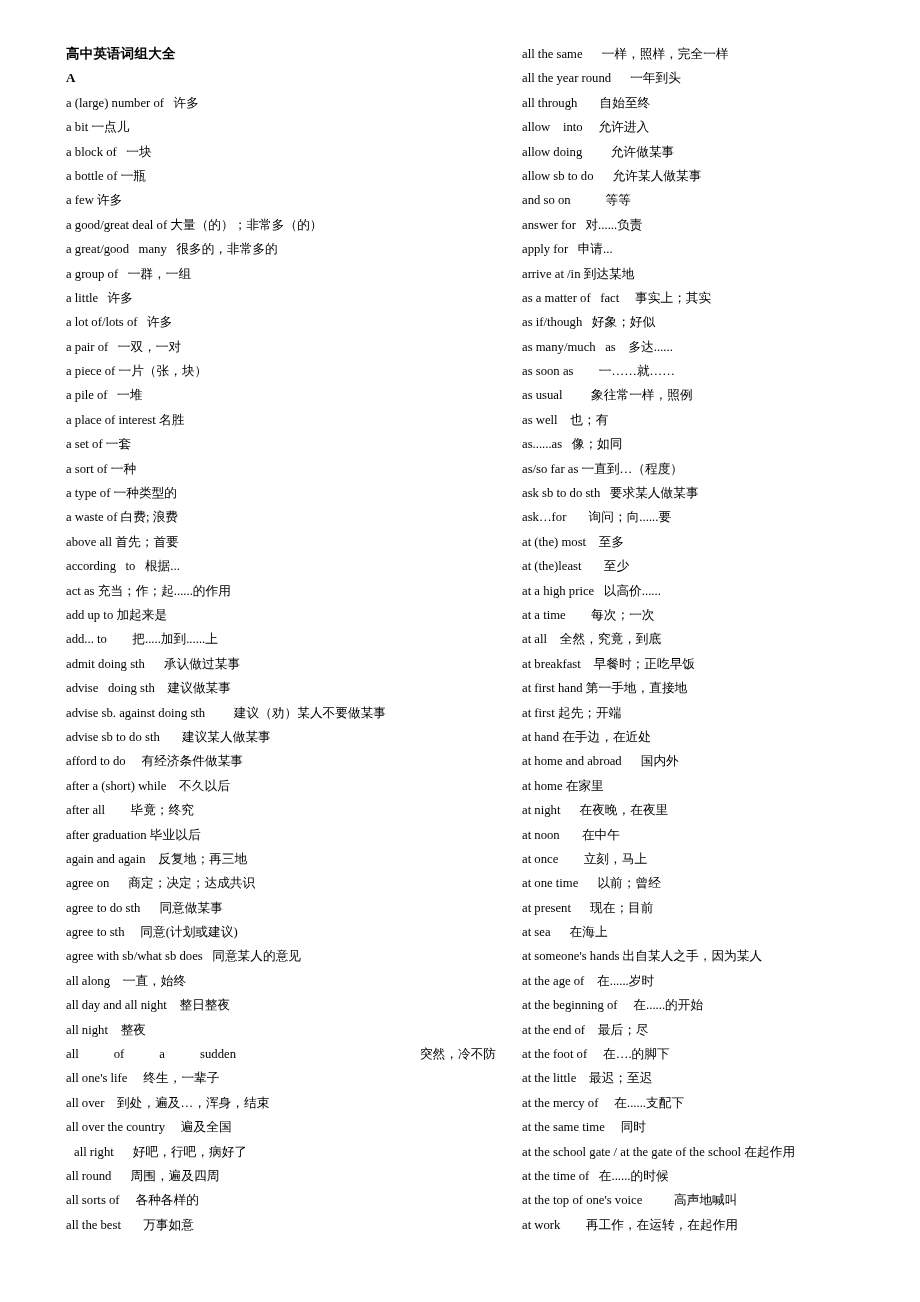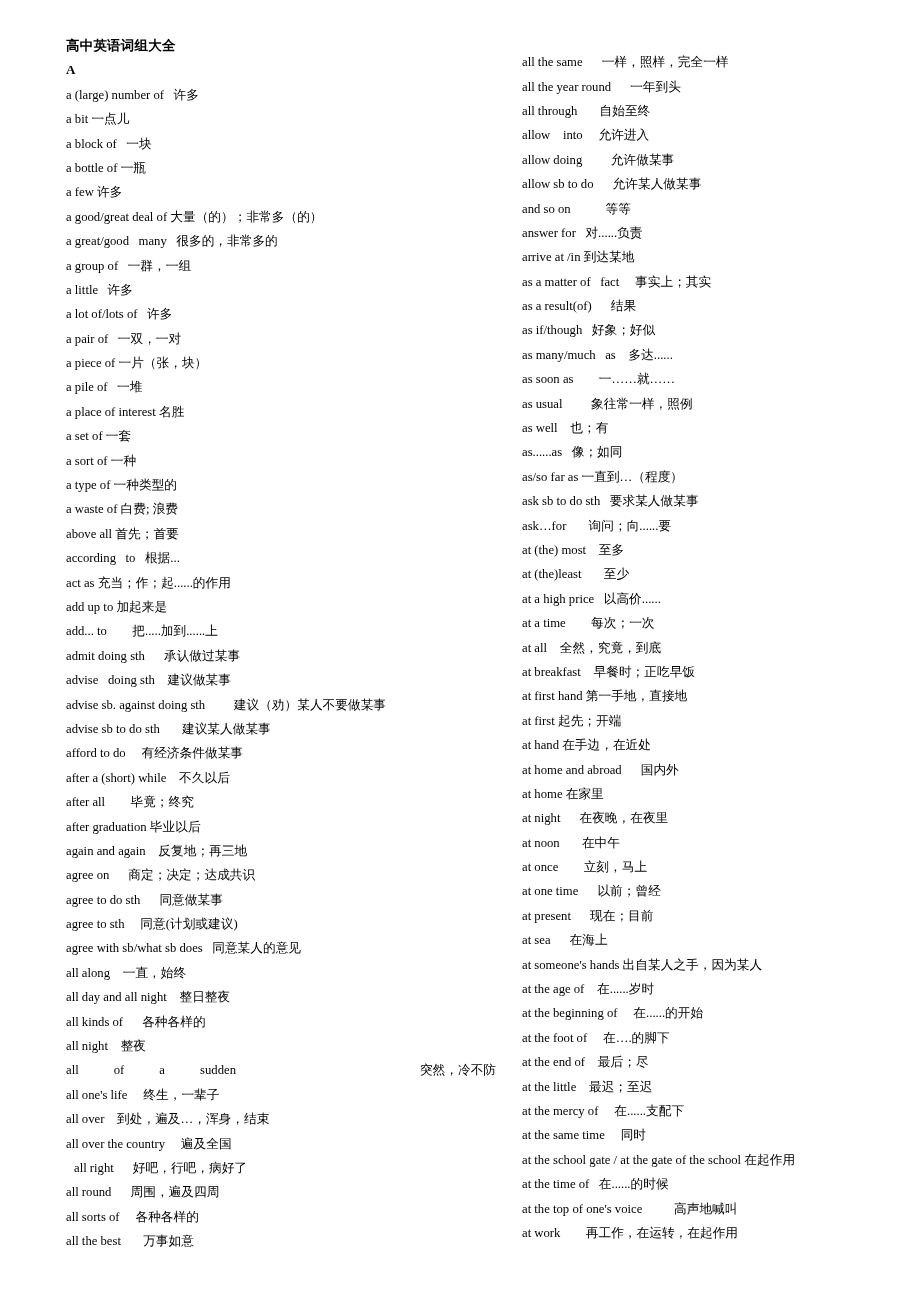--- a/index.html
+++ b/index.html
@@ -22,21 +22,21 @@
     height: 1302px;
     background: #ffffff;
   }
   .columns {
     position: absolute;
     top: 34px;
     left: 0;
     width: 920px;
     display: flex;
     flex-direction: row;
-    align-items: center;
+    align-items: flex-end;
   }
   .col {
     box-sizing: border-box;
   }
   .col-left {
     width: 460px;
     padding-left: 66px;
     padding-right: 4px;
   }
   .col-right {
@@ -126,21 +126,20 @@
           <div class="entry"><span class="term">after a (short) while</span><span>    </span><span class="gloss">不久以后</span></div>
           <div class="entry"><span class="term">after all</span><span>        </span><span class="gloss">毕竟；终究</span></div>
           <div class="entry"><span class="term">after graduation</span><span> </span><span class="gloss">毕业以后</span></div>
           <div class="entry"><span class="term">again and again</span><span>    </span><span class="gloss">反复地；再三地</span></div>
           <div class="entry"><span class="term">agree on</span><span>      </span><span class="gloss">商定；决定；达成共识</span></div>
           <div class="entry"><span class="term">agree to do sth</span><span>      </span><span class="gloss">同意做某事</span></div>
           <div class="entry"><span class="term">agree to sth</span><span>     </span><span class="gloss">同意(计划或建议)</span></div>
           <div class="entry"><span class="term">agree with sb/what sb does</span><span>   </span><span class="gloss">同意某人的意见</span></div>
           <div class="entry"><span class="term">all along</span><span>    </span><span class="gloss">一直，始终</span></div>
           <div class="entry"><span class="term">all day and all night</span><span>    </span><span class="gloss">整日整夜</span></div>
-          <div class="entry"><span class="term">all kinds of</span><span>      </span><span class="gloss">各种各样的</span></div>
           <div class="entry"><span class="term">all night</span><span>    </span><span class="gloss">整夜</span></div>
           <div class="entry justified">
             <span class="term">
               <span>all</span>
               <span>of</span>
               <span>a</span>
               <span>sudden</span>
             </span>
             <span class="gloss">突然，冷不防</span>
           </div>
@@ -157,23 +156,23 @@
     <div class="col col-right">
       <div id="right-entries">
           <div class="entry"><span class="term">all the same</span><span>      </span><span class="gloss">一样，照样，完全一样</span></div>
           <div class="entry"><span class="term">all the year round</span><span>      </span><span class="gloss">一年到头</span></div>
           <div class="entry"><span class="term">all through</span><span>       </span><span class="gloss">自始至终</span></div>
           <div class="entry"><span class="term">allow    into</span><span>     </span><span class="gloss">允许进入</span></div>
           <div class="entry"><span class="term">allow doing</span><span>         </span><span class="gloss">允许做某事</span></div>
           <div class="entry"><span class="term">allow sb to do</span><span>      </span><span class="gloss">允许某人做某事</span></div>
           <div class="entry"><span class="term">and so on</span><span>           </span><span class="gloss">等等</span></div>
           <div class="entry"><span class="term">answer for</span><span>   </span><span class="gloss">对......负责</span></div>
+          <div class="entry"><span class="term">apply for</span><span>   </span><span class="gloss">申请...</span></div>
           <div class="entry"><span class="term">arrive at /in</span><span> </span><span class="gloss">到达某地</span></div>
           <div class="entry"><span class="term">as a matter of   fact</span><span>     </span><span class="gloss">事实上；其实</span></div>
-          <div class="entry"><span class="term">as a result(of)</span><span>      </span><span class="gloss">结果</span></div>
           <div class="entry"><span class="term">as if/though</span><span>   </span><span class="gloss">好象；好似</span></div>
           <div class="entry"><span class="term">as many/much   as</span><span>    </span><span class="gloss">多达......</span></div>
           <div class="entry"><span class="term">as soon as</span><span>        </span><span class="gloss">一……就……</span></div>
           <div class="entry"><span class="term">as usual</span><span>         </span><span class="gloss">象往常一样，照例</span></div>
           <div class="entry"><span class="term">as well</span><span>    </span><span class="gloss">也；有</span></div>
           <div class="entry"><span class="term">as......as</span><span>   </span><span class="gloss">像；如同</span></div>
           <div class="entry"><span class="term">as/so far as</span><span> </span><span class="gloss">一直到…（程度）</span></div>
           <div class="entry"><span class="term">ask sb to do sth</span><span>   </span><span class="gloss">要求某人做某事</span></div>
           <div class="entry"><span class="term">ask…for</span><span>       </span><span class="gloss">询问；向......要</span></div>
           <div class="entry"><span class="term">at (the) most</span><span>    </span><span class="gloss">至多</span></div>
@@ -189,22 +188,22 @@
           <div class="entry"><span class="term">at home</span><span> </span><span class="gloss">在家里</span></div>
           <div class="entry"><span class="term">at night</span><span>      </span><span class="gloss">在夜晚，在夜里</span></div>
           <div class="entry"><span class="term">at noon</span><span>       </span><span class="gloss">在中午</span></div>
           <div class="entry"><span class="term">at once</span><span>        </span><span class="gloss">立刻，马上</span></div>
           <div class="entry"><span class="term">at one time</span><span>      </span><span class="gloss">以前；曾经</span></div>
           <div class="entry"><span class="term">at present</span><span>      </span><span class="gloss">现在；目前</span></div>
           <div class="entry"><span class="term">at sea</span><span>      </span><span class="gloss">在海上</span></div>
           <div class="entry"><span class="term">at someone's hands</span><span> </span><span class="gloss">出自某人之手，因为某人</span></div>
           <div class="entry"><span class="term">at the age of</span><span>    </span><span class="gloss">在......岁时</span></div>
           <div class="entry"><span class="term">at the beginning of</span><span>     </span><span class="gloss">在......的开始</span></div>
+          <div class="entry"><span class="term">at the end of</span><span>    </span><span class="gloss">最后；尽</span></div>
           <div class="entry"><span class="term">at the foot of</span><span>     </span><span class="gloss">在….的脚下</span></div>
-          <div class="entry"><span class="term">at the end of</span><span>    </span><span class="gloss">最后；尽</span></div>
           <div class="entry"><span class="term">at the little</span><span>    </span><span class="gloss">最迟；至迟</span></div>
           <div class="entry"><span class="term">at the mercy of</span><span>     </span><span class="gloss">在......支配下</span></div>
           <div class="entry"><span class="term">at the same time</span><span>     </span><span class="gloss">同时</span></div>
           <div class="entry"><span class="term">at the school gate / at the gate of the school</span><span> </span><span class="gloss">在起作用</span></div>
           <div class="entry"><span class="term">at the time of</span><span>   </span><span class="gloss">在......的时候</span></div>
           <div class="entry"><span class="term">at the top of one's voice</span><span>          </span><span class="gloss">高声地喊叫</span></div>
           <div class="entry"><span class="term">at work</span><span>        </span><span class="gloss">再工作，在运转，在起作用</span></div>
         </div>
     </div>
 

